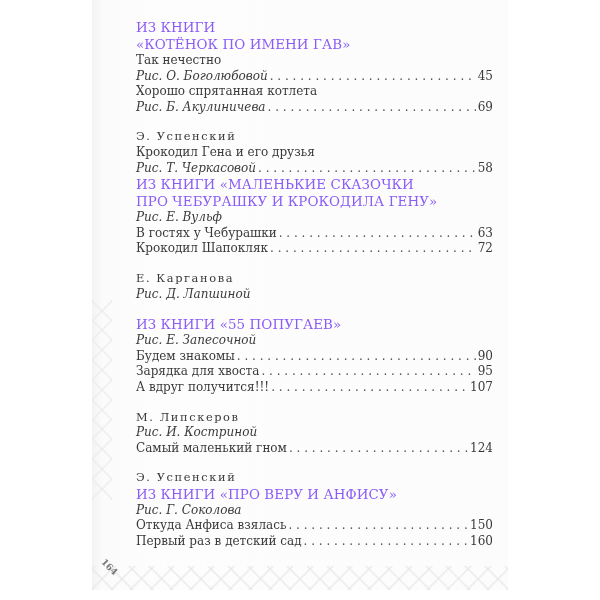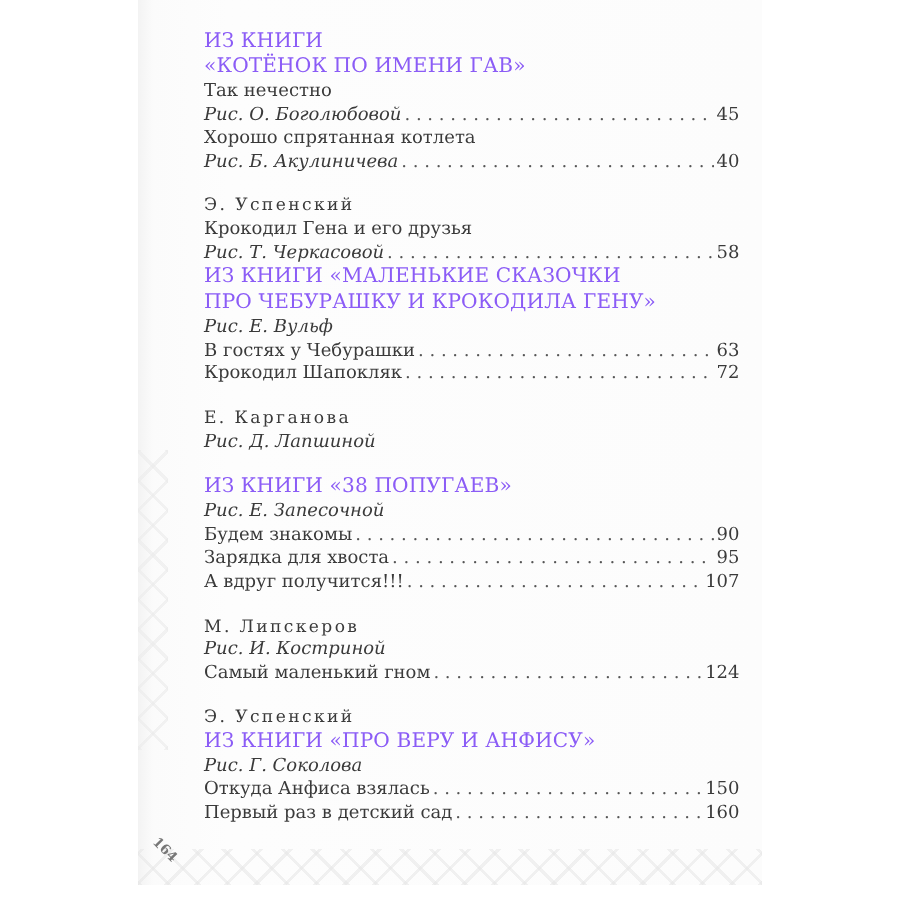--- a/index.html
+++ b/index.html
@@ -107,21 +107,21 @@
       <span class="title-text">Рис. О. Боголюбовой</span>
       <span class="dots"></span>
       <span class="pagenum">45</span>
     </div>
     <div class="line">
       <span class="title-text">Хорошо спрятанная котлета</span>
     </div>
     <div class="line illus">
       <span class="title-text">Рис. Б. Акулиничева</span>
       <span class="dots"></span>
-      <span class="pagenum">40</span>
+      <span class="pagenum">69</span>
     </div>
   </div>
 
   <div class="gap"></div>
 
   <div>
     <div class="line author">Э. Успенский</div>
     <div class="line">
       <span class="title-text">Крокодил Гена и его друзья</span>
     </div>
@@ -148,21 +148,21 @@
   <div class="gap"></div>
 
   <div>
     <div class="line author">Е. Карганова</div>
     <div class="line illus">Рис. Д. Лапшиной</div>
   </div>
 
   <div class="gap"></div>
 
   <div>
-    <div class="line heading">ИЗ КНИГИ «38 ПОПУГАЕВ»</div>
+    <div class="line heading">ИЗ КНИГИ «55 ПОПУГАЕВ»</div>
     <div class="line illus">Рис. Е. Запесочной</div>
     <div class="line">
       <span class="title-text">Будем знакомы</span>
       <span class="dots"></span>
       <span class="pagenum">90</span>
     </div>
     <div class="line">
       <span class="title-text">Зарядка для хвоста</span>
       <span class="dots"></span>
       <span class="pagenum">95</span>

